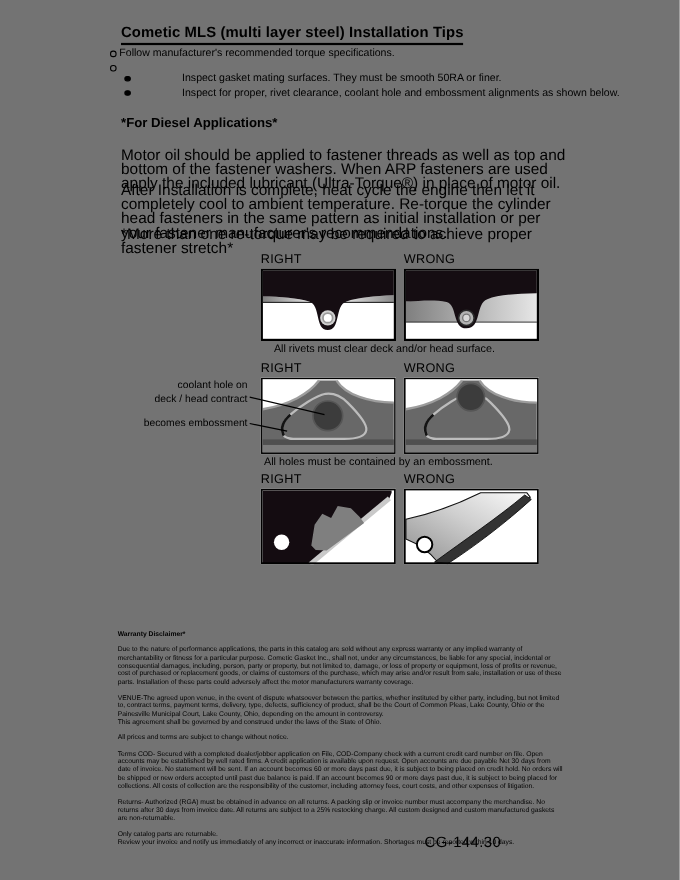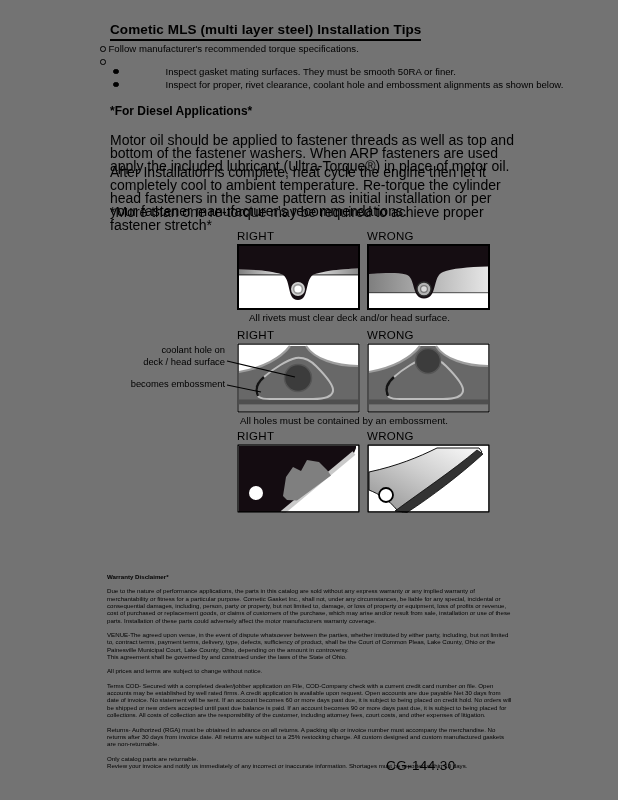--- a/index.html
+++ b/index.html
@@ -113,21 +113,21 @@
       <rect x="1" y="1" width="121" height="64" fill="none" stroke="#000000" stroke-width="2"></rect>
     </svg>
   </div>
 
   <div class="abs fig-caption" style="left:237px; top:312px;margin-left:12px;">All rivets must clear deck and/or head surface.</div>
 
   <div class="abs fig-label" style="left:237px; top:329px;">RIGHT</div>
   <div class="abs fig-label" style="left:367px; top:329px;">WRONG</div>
 
   <div class="abs side-label" style="top:344px;">coolant hole on
-deck / head surface</div>
+deck / head contract</div>
   <div class="abs side-label" style="top:378px;">becomes embossment</div>
 
   <div class="abs" style="left:237px; top:343px;">
     <svg width="123" height="70" viewBox="0 0 123 70">
       <rect x="0" y="0" width="123" height="70" fill="#ffffff"></rect>
       <path d="M2,29 C26,25 44,15 53,3 L69,3 C77,16 99,23 121,23 L121,68 H2 Z" fill="#686868"></path>
       <rect x="2" y="56.5" width="119" height="5" fill="#4f4f4f"></rect>
       <rect x="2" y="61.5" width="119" height="7" fill="#7b7b7b"></rect>
       <path d="M2,29 C26,25 44,15 53,3" fill="none" stroke="#9d9d9d" stroke-width="2.2"></path>
       <path d="M69,3 C77,16 99,23 121,23" fill="none" stroke="#9d9d9d" stroke-width="2.2"></path>

